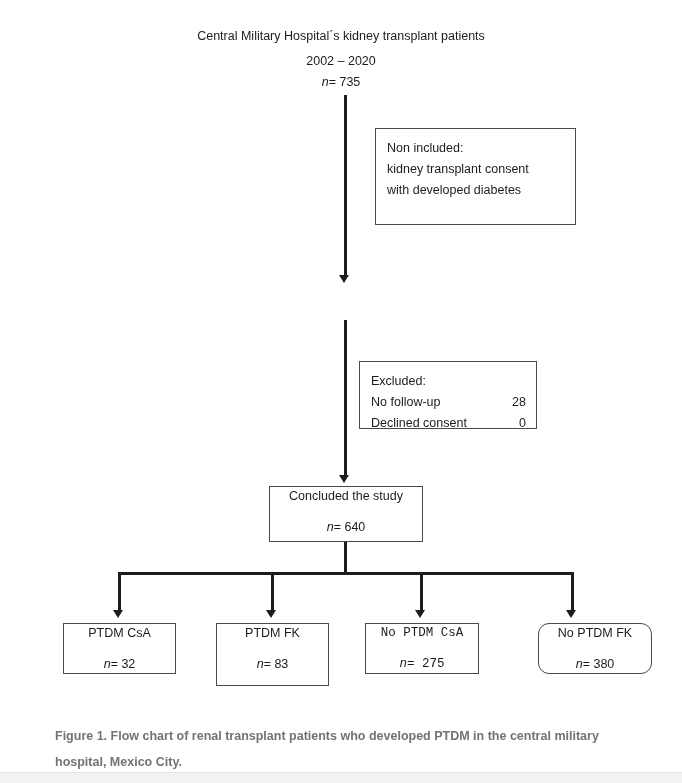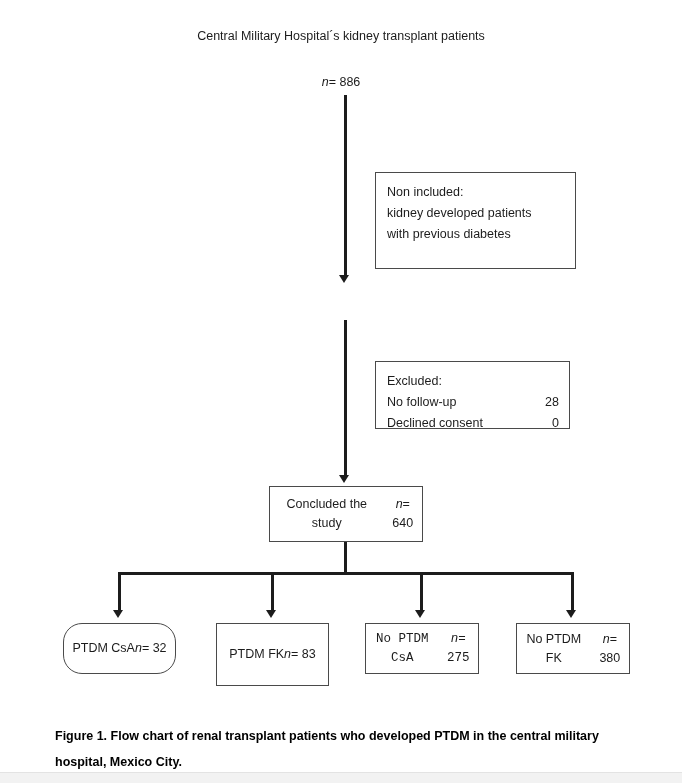--- a/index.html
+++ b/index.html
@@ -56,46 +56,46 @@
   .box {
     position: absolute;
     box-sizing: border-box;
     background: #ffffff;
     border: 1.4px solid #4a4a4a;
     color: #1c1c1c;
     font-size: 12.5px;
   }
   .box.centered {
     display: flex;
-    flex-direction: row;
+    flex-direction: column;
     align-items: center;
-    justify-content: center;
     text-align: center;
     line-height: 19px;
+    gap: 12px;
   }
   .note {
     padding: 9px 10px 8px 11px;
     line-height: 21px;
   }
   .note-row {
     display: flex;
     justify-content: space-between;
     white-space: nowrap;
   }
   .note-row .lbl { text-align: left; }
   .note-row .val { text-align: right; padding-left: 14px; }
 
-  #box-nonincluded { left: 375px; top: 128px; width: 201px; height: 97px; margin-top: 44px; }
-  #box-excluded    { left: 375px; top: 361px; width: 195px; height: 68px; }
+  #box-nonincluded { left: 375px; top: 128px; width: 201px; height: 97px; }
+  #box-excluded    { left: 359px; top: 361px; width: 178px; height: 68px; }
   #box-concluded   { left: 269px; top: 486px; width: 154px; height: 56px; }
 
-  #box-ptdm-csa    { left: 63px;  top: 623px; width: 113px; height: 51px; border-radius: 19px; }
+  #box-ptdm-csa    { left: 63px;  top: 623px; width: 113px; height: 51px; }
   #box-ptdm-fk     { left: 216px; top: 623px; width: 113px; height: 63px; }
   #box-noptdm-csa  { left: 365px; top: 623px; width: 114px; height: 51px; font-family: Liberation Mono, monospace; }
-  #box-noptdm-fk   { left: 516px; top: 623px; width: 114px; height: 51px; }
+  #box-noptdm-fk   { left: 538px; top: 623px; width: 114px; height: 51px; border-radius: 11px; }
 
   
   .vline {
     position: absolute;
     width: 2.6px;
     background: #1c1c1c;
   }
   .hline {
     position: absolute;
     height: 2.6px;
@@ -127,41 +127,42 @@
   #drop-4 { left: 571px; }  #head-4 { left: 566px; }
 
   
   #caption {
     position: absolute;
     left: 55px;
     top: 723px;
     width: 580px;
     font-size: 12.5px;
     line-height: 26px;
-    color: #000000;
+    color: #737373;
     font-weight: bold;
   }
 </style>
 </head>
 <body>
 
 <div id="page">
 
   <div class="hdr" id="title-line">Central Military Hospital´s kidney transplant patients</div>
+  <div class="hdr" id="years-line">2002 – 2020</div>
   <div class="hdr" id="n-line">
-    <span class="ital">n</span><span>= 886</span>
+    <span class="ital">n</span><span>= 735</span>
   </div>
 
   <div class="vline" id="trunk1"></div>
   <div class="arrowhead" id="trunk1-head"></div>
 
   <div class="box note" id="box-nonincluded">
     <div>Non included:</div>
-    <div>kidney developed patients</div>
-    <div>with previous diabetes</div>
+    <div>kidney transplant consent</div>
+    <div>with developed diabetes</div>
   </div>
 
 
   <div class="vline" id="trunk2"></div>
   <div class="arrowhead" id="trunk2-head"></div>
 
   <div class="box note" id="box-excluded">
     <div>Excluded:</div>
     <div class="note-row">
       <span class="lbl">No follow-up</span>

